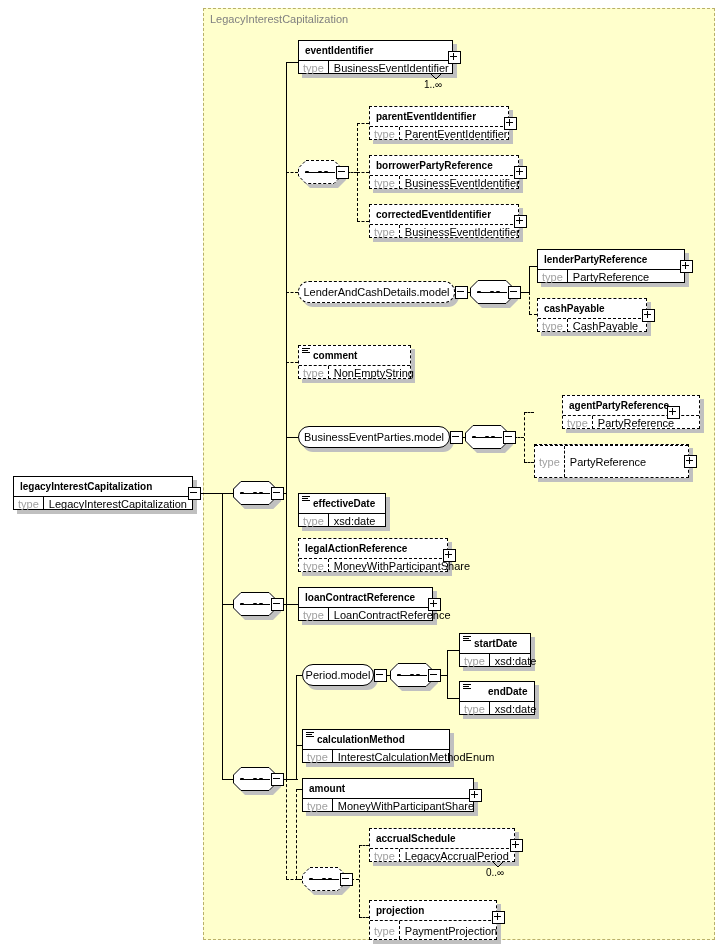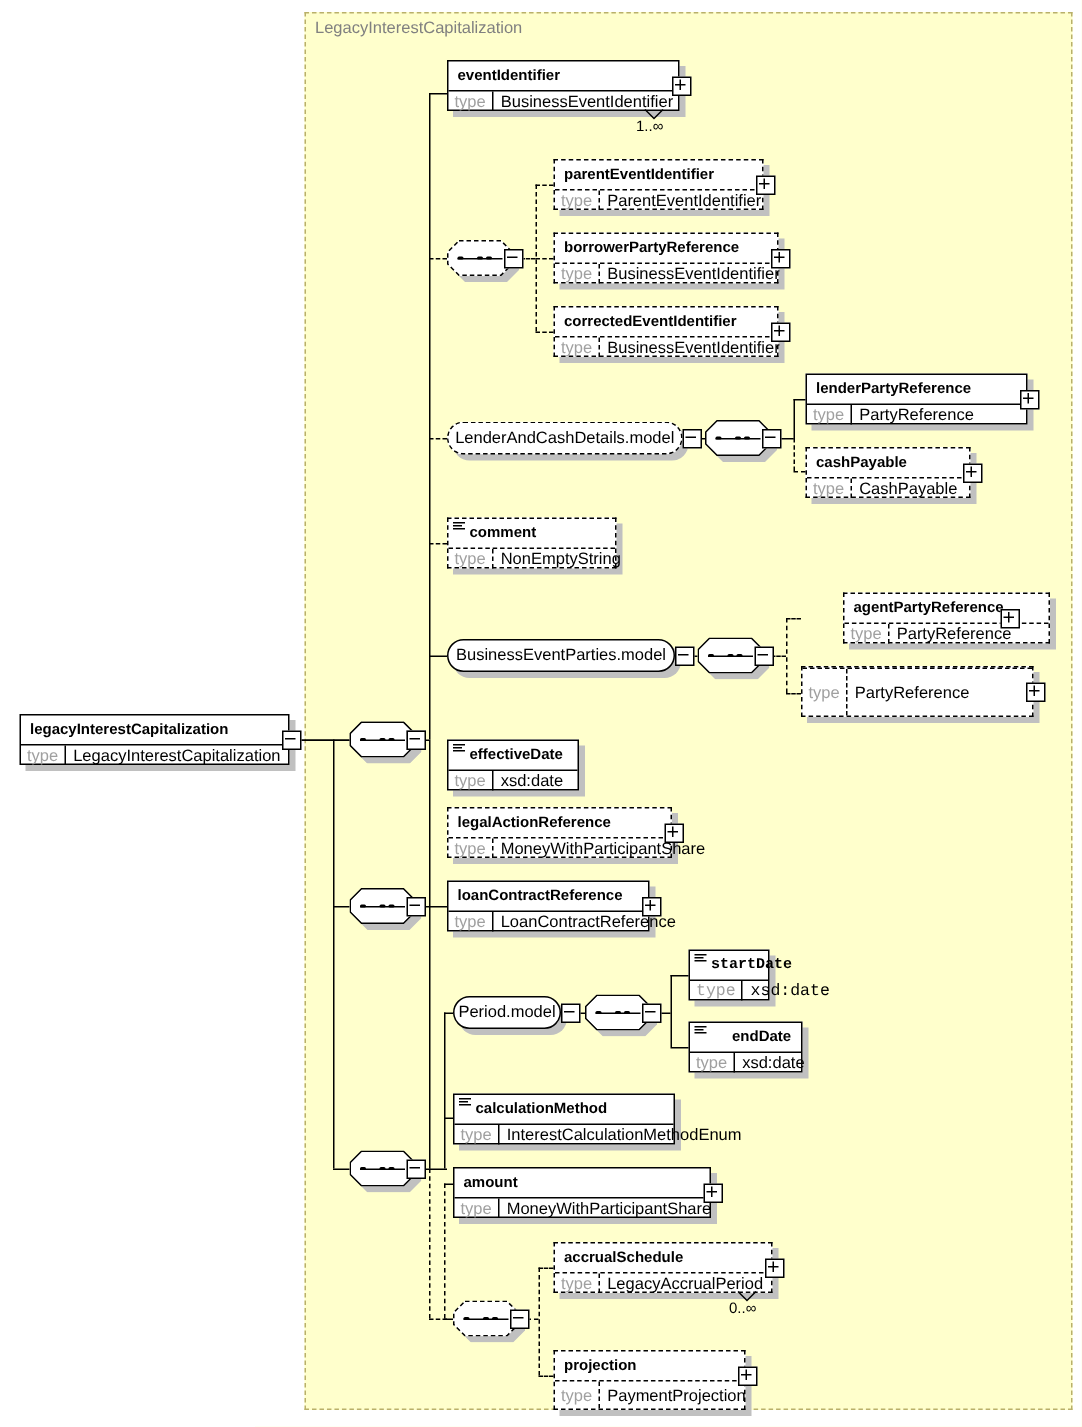--- a/index.html
+++ b/index.html
@@ -468,21 +468,21 @@
         <b></b>
         <b></b>
     </div>
   </div>
   <div class="minus" style="left:428px;top:669px;"></div>
   <div class="ln lnh" style="left:439px;top:675px;width:8px;"></div>
   <div class="ln lnv" style="left:447px;top:650px;height:48px;"></div>
   <div class="ln lnh" style="left:447px;top:650px;width:12px;"></div>
   <div class="ln lnh" style="left:447px;top:698px;width:12px;"></div>
 
-  <div class="ebox" style="left:459px;top:633px;width:54px;height:34px;font-family:Liberation Mono, monospace;">
+  <div class="ebox" style="left:459px;top:633px;width:72px;height:34px;">
     <div class="shadow"></div>
     <div class="inner">
       <div class="namerow">
         <span class="stmark">
             <i></i>
             <i></i>
             <i></i>
           </span>
         <span class="ename" style="margin-left:8px;">startDate</span>
       </div>

